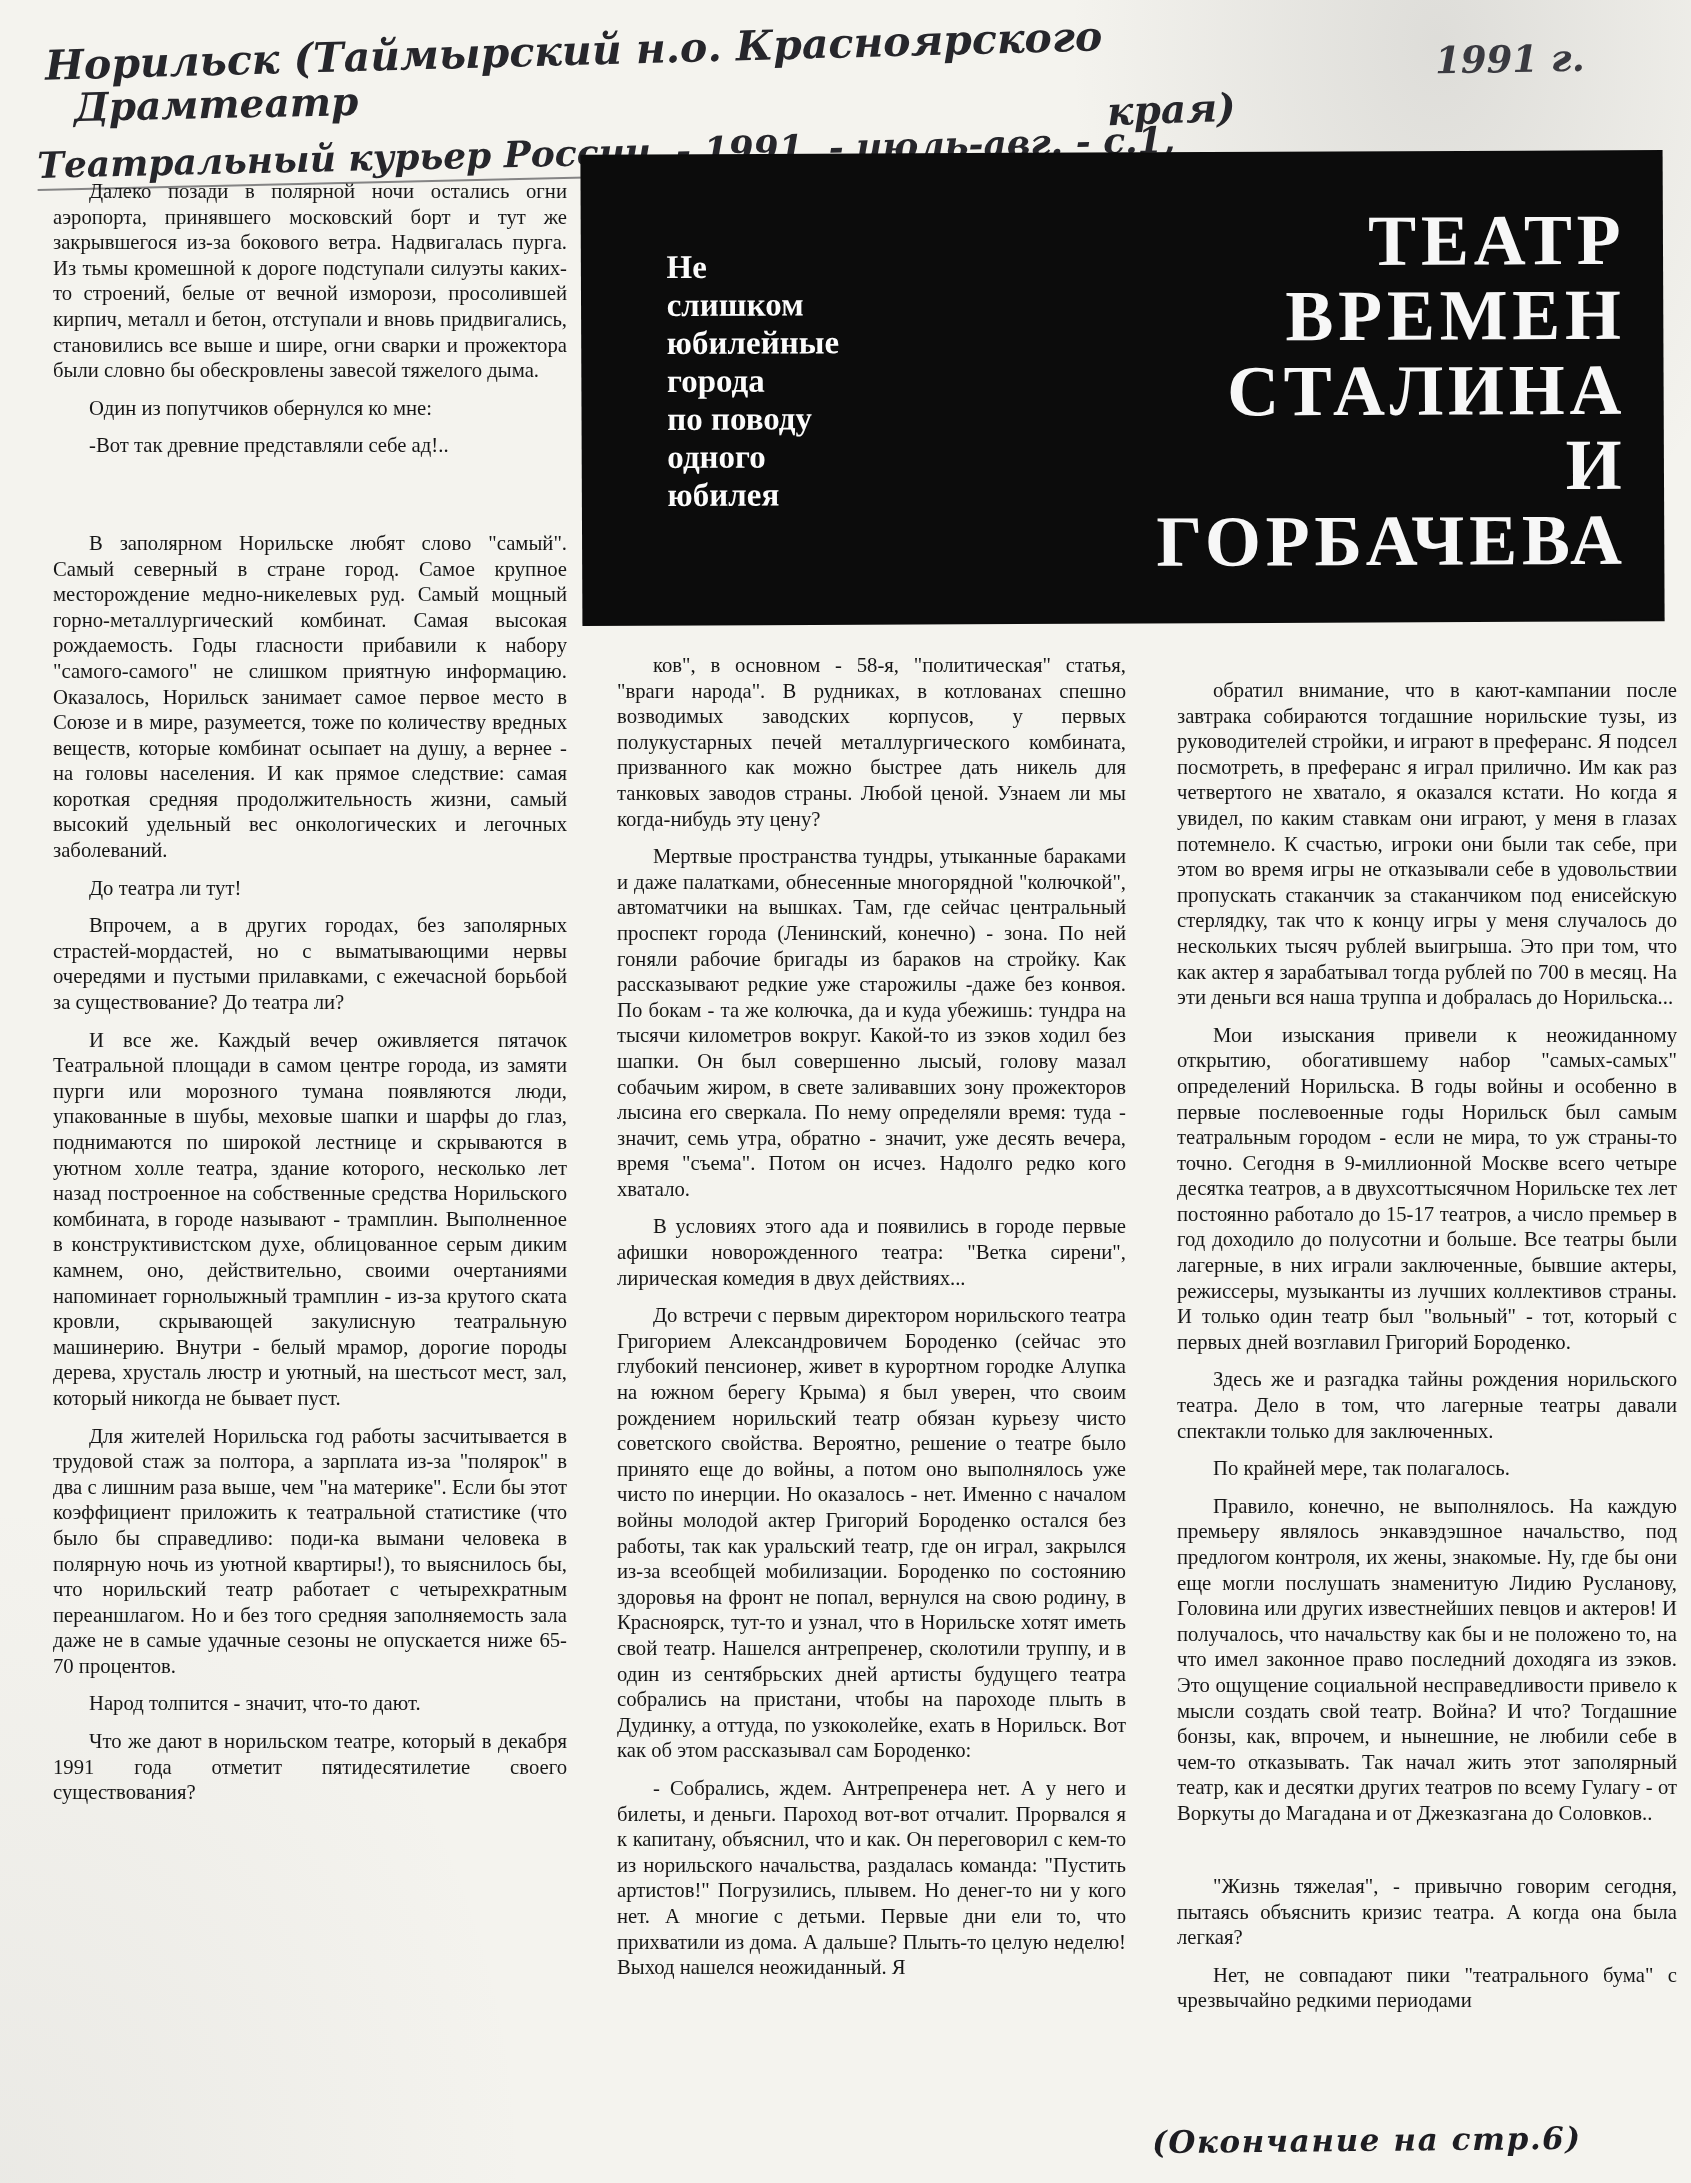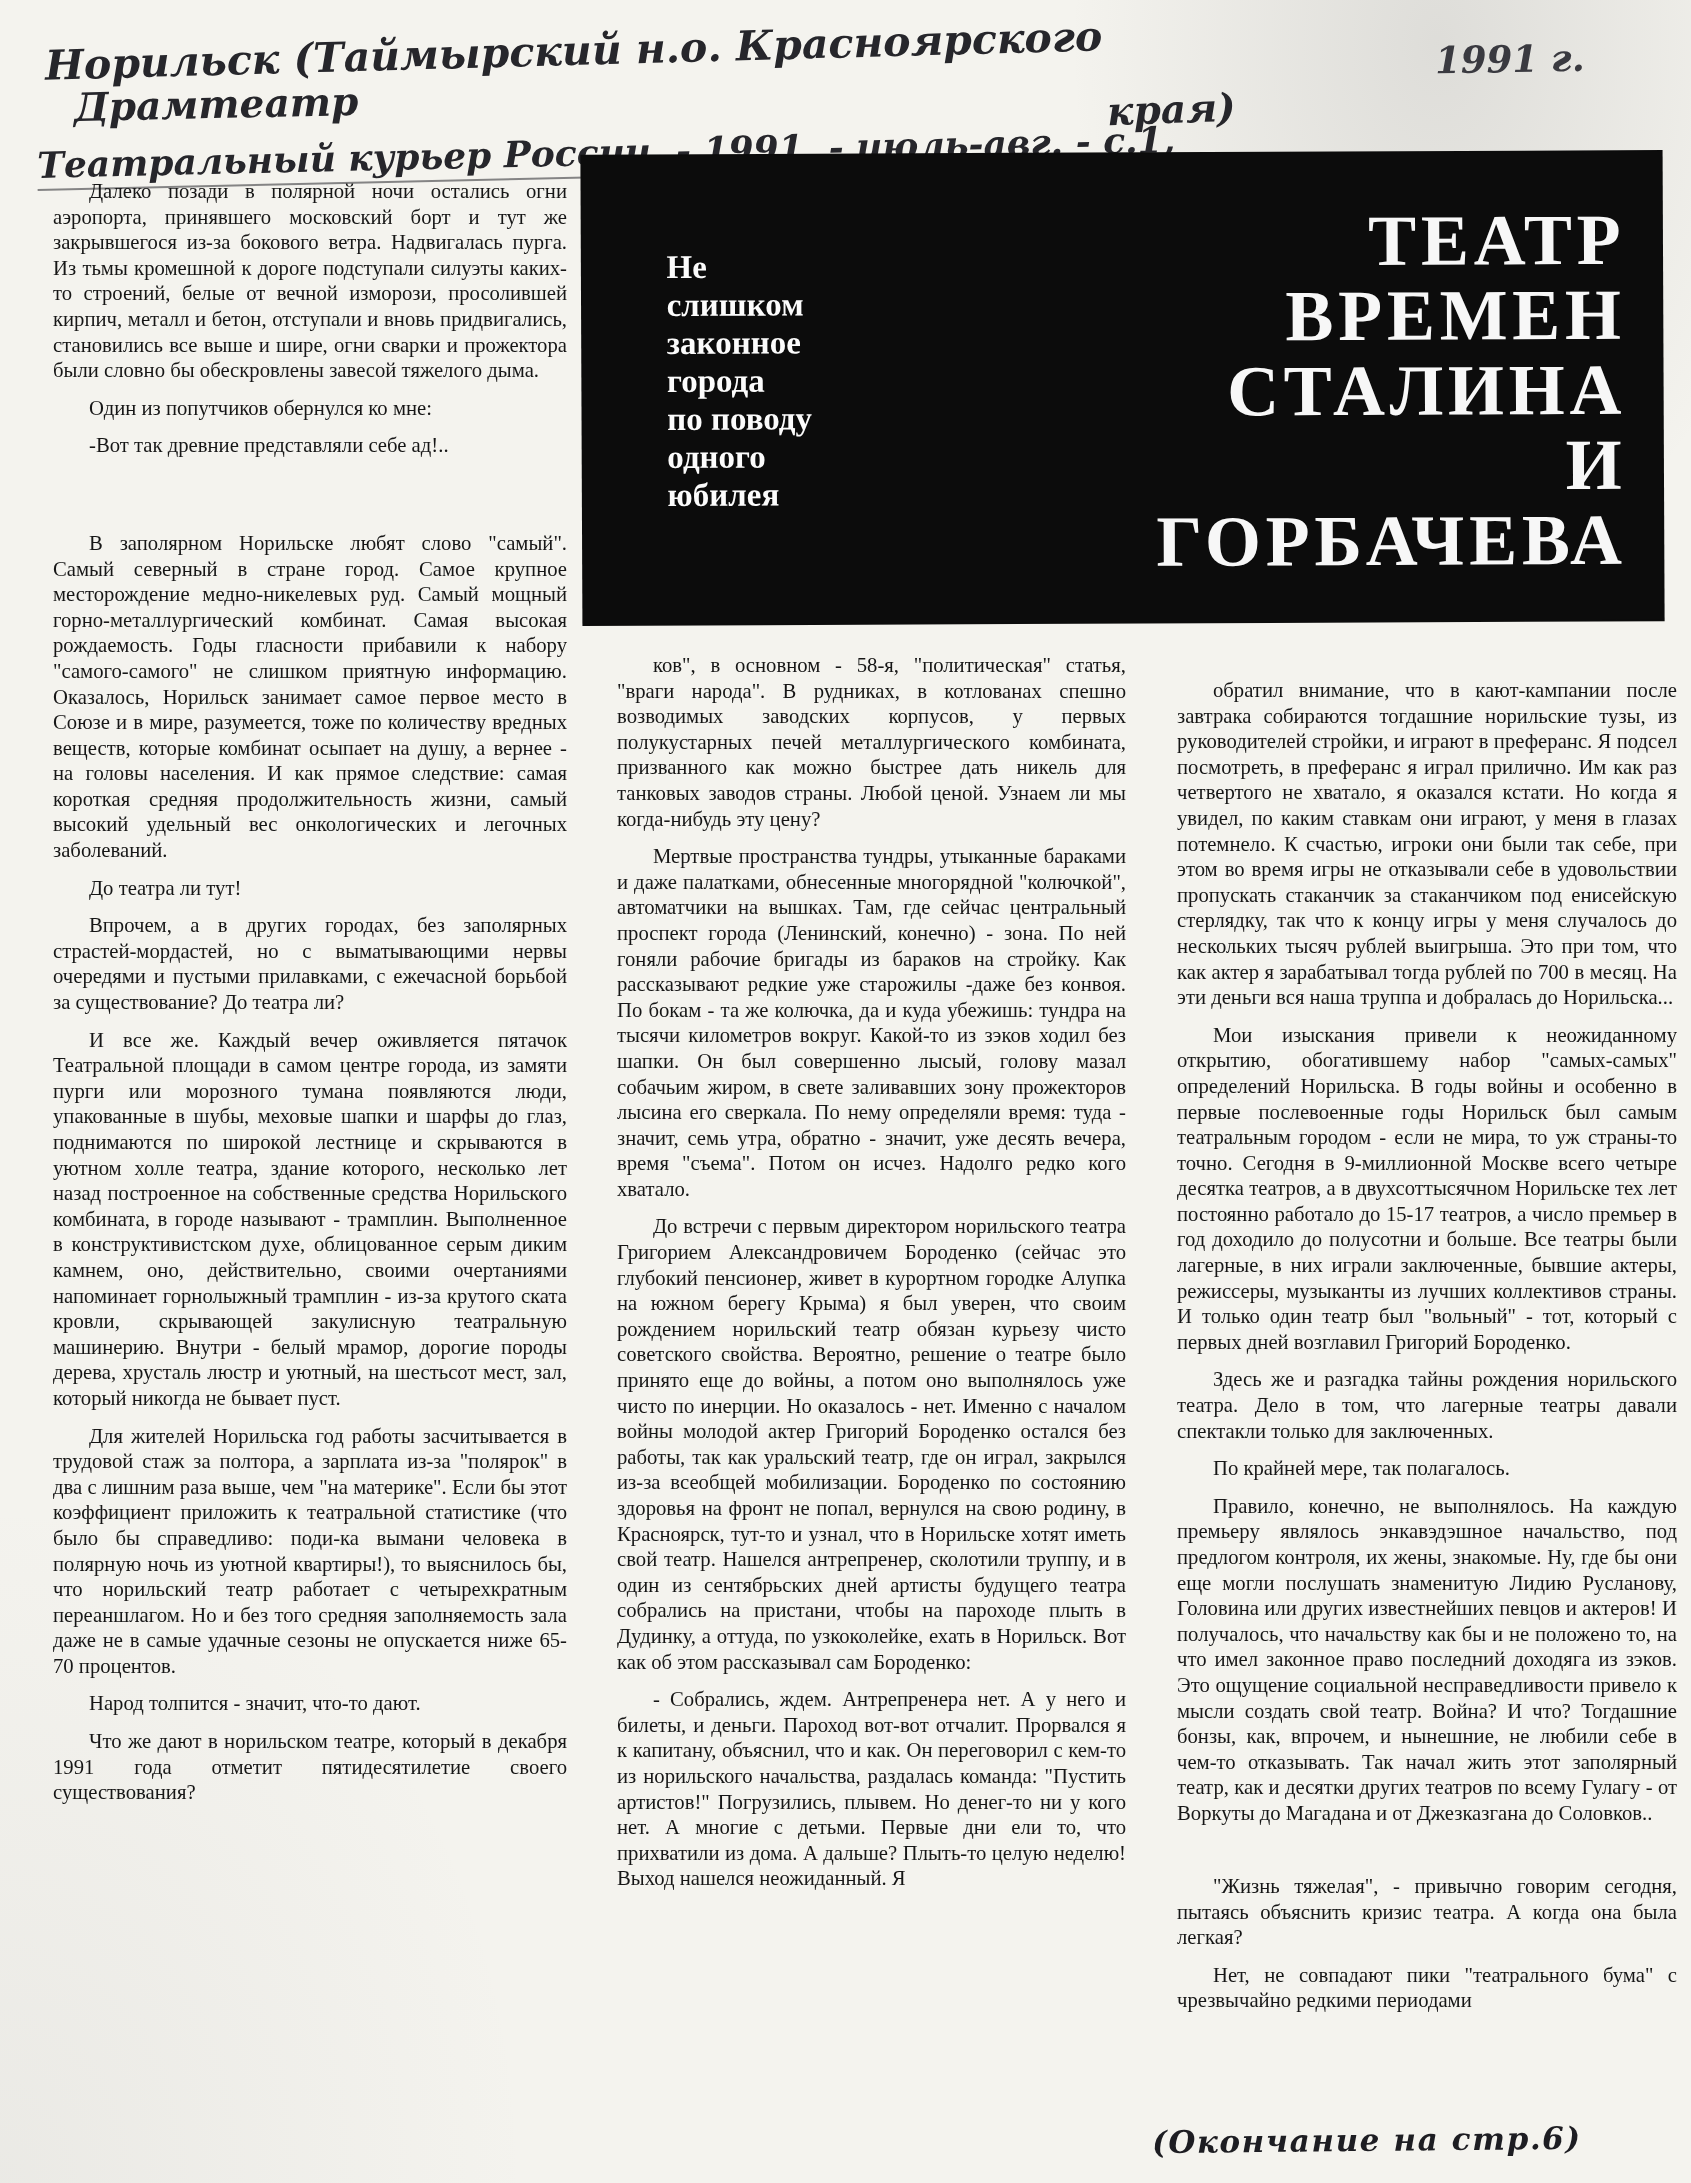--- a/index.html
+++ b/index.html
@@ -89,21 +89,21 @@
 <div class="hw hw1">Норильск (Таймырский н.о. Красноярского</div>
 <div class="hw hw1b">края)</div>
 <div class="hw hwy">1991 г.</div>
 <div class="hw hw2">Драмтеатр</div>
 <div class="hw hw3">Театральный курьер России. - 1991. - июль-авг. - с.1,</div>
 
 <div class="black-box">
   <div class="kicker">
       <div>Не</div>
       <div>слишком</div>
-      <div>законное</div>
+      <div>юбилейные</div>
       <div>города</div>
       <div>по поводу</div>
       <div>одного</div>
       <div>юбилея</div>
     </div>
   <div class="headline">
       <div>ТЕАТР</div>
       <div>ВРЕМЕН</div>
       <div>СТАЛИНА</div>
       <div>И</div>
@@ -125,20 +125,21 @@
       <p>И все же. Каждый вечер оживляется пятачок Театральной площади в самом центре города, из замяти пурги или морозного тумана появляются люди, упакованные в шубы, меховые шапки и шарфы до глаз, поднимаются по широкой лестнице и скрываются в уютном холле театра, здание которого, несколько лет назад построенное на собственные средства Норильского комбината, в городе называют - трамплин. Выполненное в конструктивистском духе, облицованное серым диким камнем, оно, действительно, своими очертаниями напоминает горнолыжный трамплин - из-за крутого ската кровли, скрывающей закулисную театральную машинерию. Внутри - белый мрамор, дорогие породы дерева, хрусталь люстр и уютный, на шестьсот мест, зал, который никогда не бывает пуст.</p>
       <p>Для жителей Норильска год работы засчитывается в трудовой стаж за полтора, а зарплата из-за "полярок" в два с лишним раза выше, чем "на материке". Если бы этот коэффициент приложить к театральной статистике (что было бы справедливо: поди-ка вымани человека в полярную ночь из уютной квартиры!), то выяснилось бы, что норильский театр работает с четырехкратным переаншлагом. Но и без того средняя заполняемость зала даже не в самые удачные сезоны не опускается ниже 65-70 процентов.</p>
       <p>Народ толпится - значит, что-то дают.</p>
       <p>Что же дают в норильском театре, который в декабря 1991 года отметит пятидесятилетие своего существования?</p>
     </div>
 </div>
 
 <div class="col" id="col2">
     <p>ков", в основном - 58-я, "политическая" статья, "враги народа". В рудниках, в котлованах спешно возводимых заводских корпусов, у первых полукустарных печей металлургического комбината, призванного как можно быстрее дать никель для танковых заводов страны. Любой ценой. Узнаем ли мы когда-нибудь эту цену?</p>
     <p>Мертвые пространства тундры, утыканные бараками и даже палатками, обнесенные многорядной "колючкой", автоматчики на вышках. Там, где сейчас центральный проспект города (Ленинский, конечно) - зона. По ней гоняли рабочие бригады из бараков на стройку. Как рассказывают редкие уже старожилы -даже без конвоя. По бокам - та же колючка, да и куда убежишь: тундра на тысячи километров вокруг. Какой-то из зэков ходил без шапки. Он был совершенно лысый, голову мазал собачьим жиром, в свете заливавших зону прожекторов лысина его сверкала. По нему определяли время: туда - значит, семь утра, обратно - значит, уже десять вечера, время "съема". Потом он исчез. Надолго редко кого хватало.</p>
+    <p>В условиях этого ада и появились в городе первые афишки новорожденного театра: "Ветка сирени", лирическая комедия в двух действиях...</p>
     <p>До встречи с первым директором норильского театра Григорием Александровичем Бороденко (сейчас это глубокий пенсионер, живет в курортном городке Алупка на южном берегу Крыма) я был уверен, что своим рождением норильский театр обязан курьезу чисто советского свойства. Вероятно, решение о театре было принято еще до войны, а потом оно выполнялось уже чисто по инерции. Но оказалось - нет. Именно с началом войны молодой актер Григорий Бороденко остался без работы, так как уральский театр, где он играл, закрылся из-за всеобщей мобилизации. Бороденко по состоянию здоровья на фронт не попал, вернулся на свою родину, в Красноярск, тут-то и узнал, что в Норильске хотят иметь свой театр. Нашелся антрепренер, сколотили труппу, и в один из сентябрьских дней артисты будущего театра собрались на пристани, чтобы на пароходе плыть в Дудинку, а оттуда, по узкоколейке, ехать в Норильск. Вот как об этом рассказывал сам Бороденко:</p>
     <p>- Собрались, ждем. Антрепренера нет. А у него и билеты, и деньги. Пароход вот-вот отчалит. Прорвался я к капитану, объяснил, что и как. Он переговорил с кем-то из норильского начальства, раздалась команда: "Пустить артистов!" Погрузились, плывем. Но денег-то ни у кого нет. А многие с детьми. Первые дни ели то, что прихватили из дома. А дальше? Плыть-то целую неделю! Выход нашелся неожиданный. Я</p>
   </div>
 
 <div class="col" id="col3">
   <div>
       <p>обратил внимание, что в кают-кампании после завтрака собираются тогдашние норильские тузы, из руководителей стройки, и играют в преферанс. Я подсел посмотреть, в преферанс я играл прилично. Им как раз четвертого не хватало, я оказался кстати. Но когда я увидел, по каким ставкам они играют, у меня в глазах потемнело. К счастью, игроки они были так себе, при этом во время игры не отказывали себе в удовольствии пропускать стаканчик за стаканчиком под енисейскую стерлядку, так что к концу игры у меня случалось до нескольких тысяч рублей выигрыша. Это при том, что как актер я зарабатывал тогда рублей по 700 в месяц. На эти деньги вся наша труппа и добралась до Норильска...</p>
       <p>Мои изыскания привели к неожиданному открытию, обогатившему набор "самых-самых" определений Норильска. В годы войны и особенно в первые послевоенные годы Норильск был самым театральным городом - если не мира, то уж страны-то точно. Сегодня в 9-миллионной Москве всего четыре десятка театров, а в двухсоттысячном Норильске тех лет постоянно работало до 15-17 театров, а число премьер в год доходило до полусотни и больше. Все театры были лагерные, в них играли заключенные, бывшие актеры, режиссеры, музыканты из лучших коллективов страны. И только один театр был "вольный" - тот, который с первых дней возглавил Григорий Бороденко.</p>
       <p>Здесь же и разгадка тайны рождения норильского театра. Дело в том, что лагерные театры давали спектакли только для заключенных.</p>
       <p>По крайней мере, так полагалось.</p>

